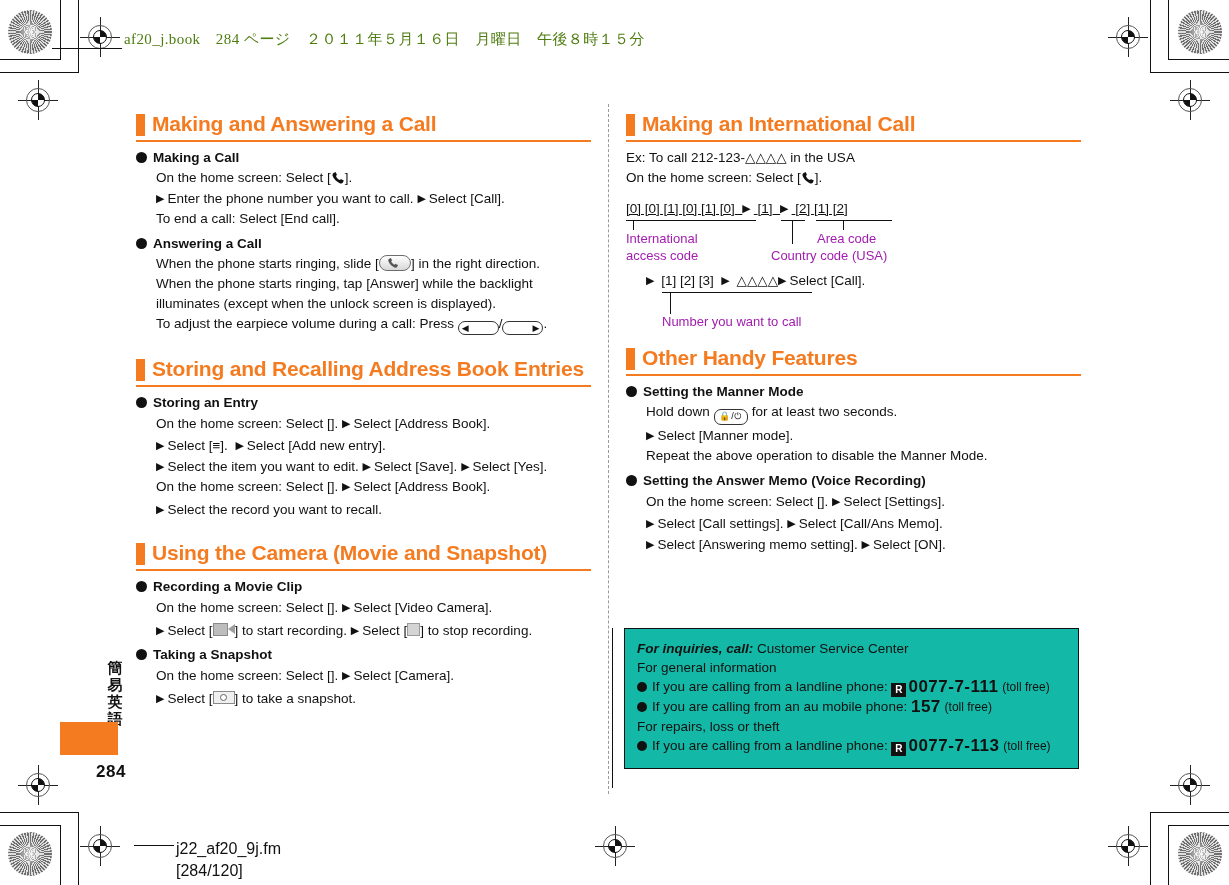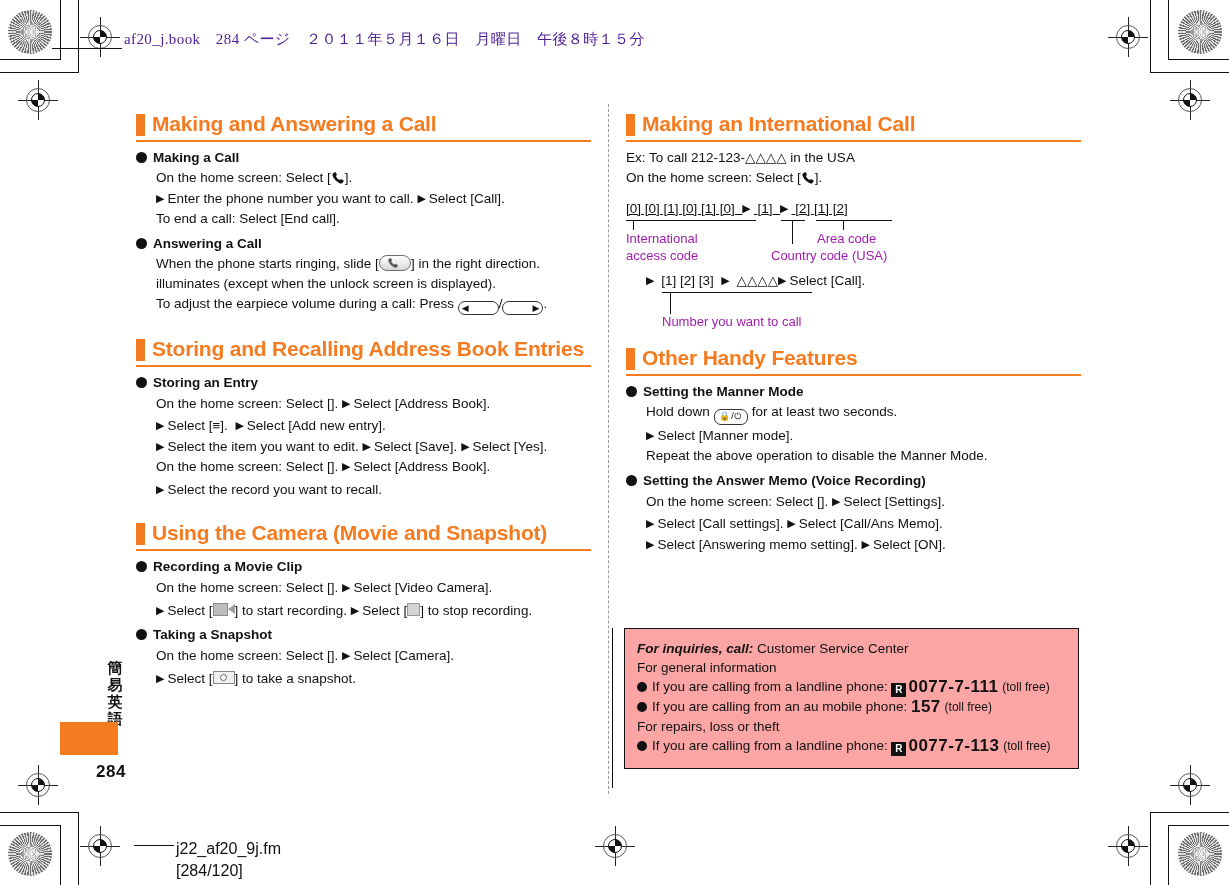--- a/index.html
+++ b/index.html
@@ -66,21 +66,21 @@
   .corner-rule { position: absolute; background: #111; }
 
   
   .slug {
     position: absolute;
     left: 124px; top: 30px;
     font-family: "Liberation Serif", "DejaVu Serif", serif;
     font-size: 15px;
     letter-spacing: 0.4px;
     white-space: nowrap;
-    color: #4c1d95;
+    color: #4d7c0f;
   }
   .slug-rule {
     position: absolute;
     left: 52px; top: 48px;
     width: 70px; height: 1px;
     background: #111;
   }
 
   
   .center-dash {
@@ -329,21 +329,21 @@
   }
 
   
   .inquiry {
     position: absolute;
     left: 624px; top: 628px;
     width: 455px;
     border: 1px solid #111;
     box-sizing: border-box;
     padding: 10px 12px 12px 12px;
-    background: #fca5a5;
+    background: #14b8a6;
   }
   .inq-line {
     font-size: 13.5px;
     line-height: 19px;
     color: #111;
     white-space: nowrap;
   }
   .inq-line .lead {
     font-weight: bold;
     font-style: italic;
@@ -488,20 +488,21 @@
     <div class="line">To end a call: Select [End call].</div>
 
     <div class="bullet-head">
       <span class="dot"></span><span>Answering a Call</span>
     </div>
     <div class="line">
       <span>When the phone starts ringing, slide [</span><span class="key-slide"><svg style="position:absolute;left:7px;top:1px" width="12" height="12" viewBox="0 0 16 16">
             <path d="M3.0 2.3 L5.2 1.2 C5.9 2.6 6.4 3.6 6.9 4.5 L5.6 5.4 C5.9 7.4 8.3 10.0 10.4 10.4 L11.3 9.0 C12.3 9.6 13.3 10.1 14.7 10.8 L13.6 13.0 C13.0 14.2 11.5 14.5 10.0 13.9 C6.3 12.4 3.3 9.4 1.9 5.8 C1.4 4.4 1.8 3.0 3.0 2.3 Z" fill="#555"></path>
           </svg></span><span>] in the right direction.</span>
     </div>
+    <div class="line">When the phone starts ringing, tap [Answer] while the backlight</div>
     <div class="line">illuminates (except when the unlock screen is displayed).</div>
     <div class="line">
       <span>To adjust the earpiece volume during a call: Press</span>
       <span class="key-vol left">◀</span>/<span class="key-vol right">▶</span>.
     </div>
 
     <div class="sec-head" style="margin-top:22px;">
       <span class="bar"></span>
       <span class="title">Storing and Recalling Address Book Entries</span>
     </div>

